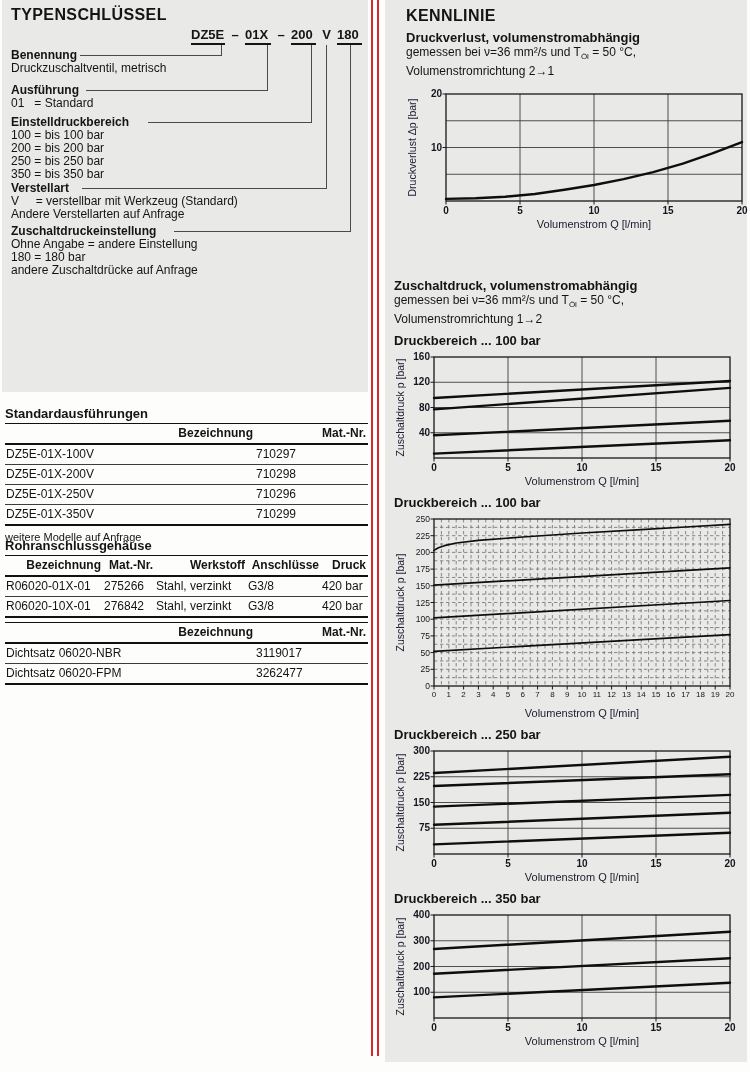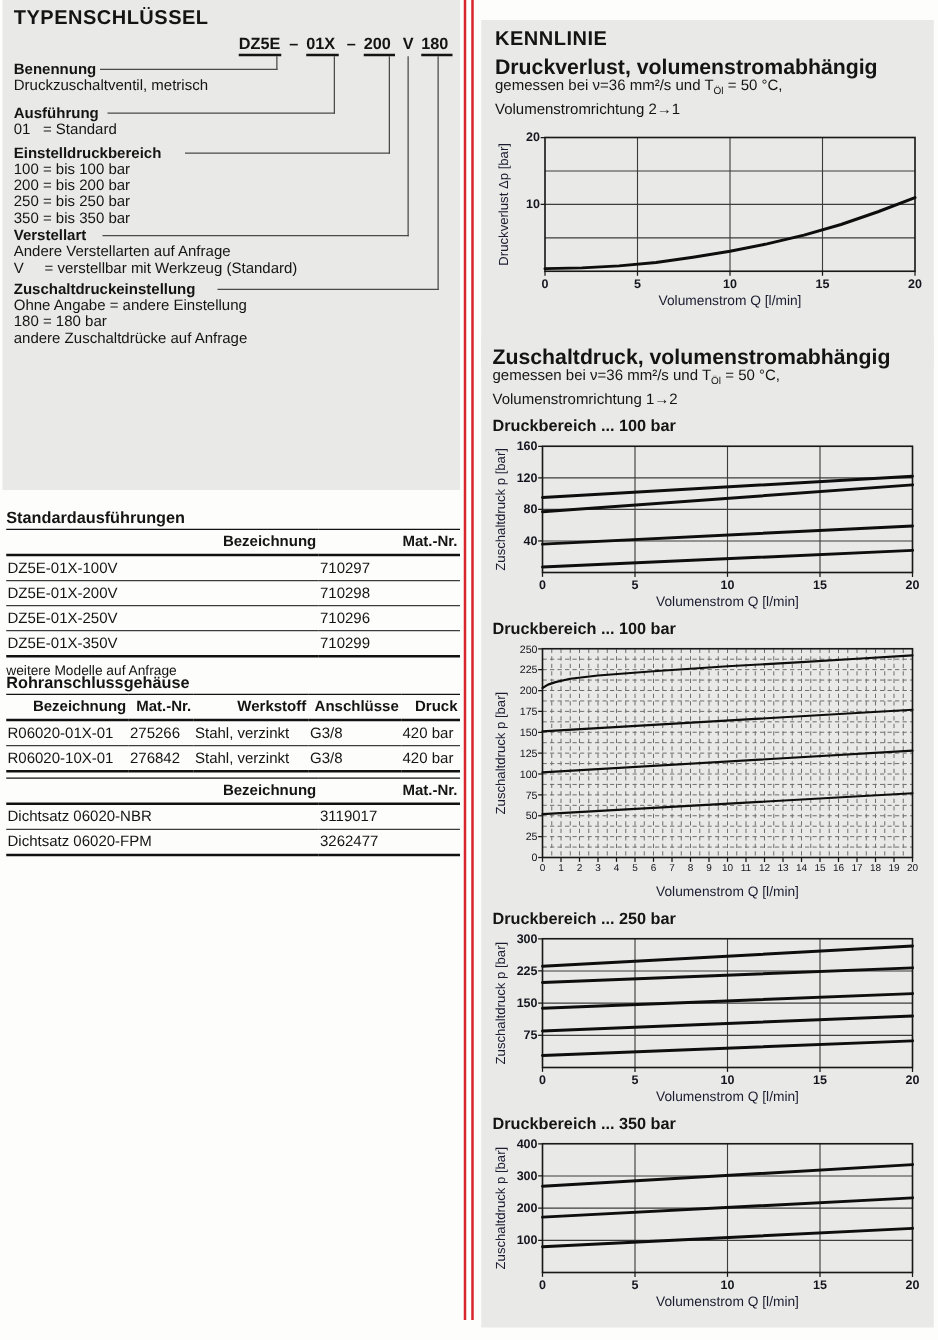--- a/index.html
+++ b/index.html
@@ -29,24 +29,24 @@
   tbody tr:last-child td{border-bottom:2px solid #111}
   .tbl-2col th:nth-child(1),.tbl-2col td:nth-child(1){width:250px}
   .tbl-5col th:nth-child(1),.tbl-5col td:nth-child(1){width:98px}
   .tbl-5col th:nth-child(2),.tbl-5col td:nth-child(2){width:52px}
   .tbl-5col th:nth-child(3),.tbl-5col td:nth-child(3){width:92px}
   .tbl-5col th:nth-child(4),.tbl-5col td:nth-child(4){width:74px}
   .tbl-5col th:nth-child(5),.tbl-5col td:nth-child(5){width:47px}
   .footnote{font-size:11px;margin-top:5px}
 
   
-  .sec1{left:385px;top:16px;width:362px;height:277px;padding:7px 11px}
+  .sec1{left:385px;top:0;width:362px;height:277px;padding:7px 21px}
   .sec2{left:385px;top:270px;width:362px;height:792px;padding:8px 9px}
   .sec-h1{font-size:16px;font-weight:bold;letter-spacing:.4px;margin-bottom:5px}
-  .sec-sub{font-size:17px;font-weight:bold;line-height:15px}
+  .sec-sub{font-size:13px;font-weight:bold;line-height:15px}
   .sec-line{font-size:12px;line-height:14px}
   .sec-line sub{font-size:8px}
   .chart-h{font-size:13px;font-weight:bold;margin:7px 0 2px}
   svg{display:block}
   .sec1 svg{margin-top:9px}
 </style>
 </head>
 <body>
 
 <div class="graybox key-box">
@@ -69,22 +69,22 @@
       </div>
       <div class="entry" style="top: 115px;">
         <div class="entry-label">Einstelldruckbereich</div>
         <div class="entry-line">100 = bis 100 bar</div>
         <div class="entry-line">200 = bis 200 bar</div>
         <div class="entry-line">250 = bis 250 bar</div>
         <div class="entry-line">350 = bis 350 bar</div>
       </div>
       <div class="entry" style="top: 181px;">
         <div class="entry-label">Verstellart</div>
+        <div class="entry-line">V     = verstellbar mit Werkzeug (Standard)</div>
         <div class="entry-line">Andere Verstellarten auf Anfrage</div>
-        <div class="entry-line">V     = verstellbar mit Werkzeug (Standard)</div>
       </div>
       <div class="entry" style="top: 224px;">
         <div class="entry-label">Zuschaltdruckeinstellung</div>
         <div class="entry-line">Ohne Angabe = andere Einstellung</div>
         <div class="entry-line">180 = 180 bar</div>
         <div class="entry-line">andere Zuschaltdrücke auf Anfrage</div>
       </div>
     </div>
 </div>
 

